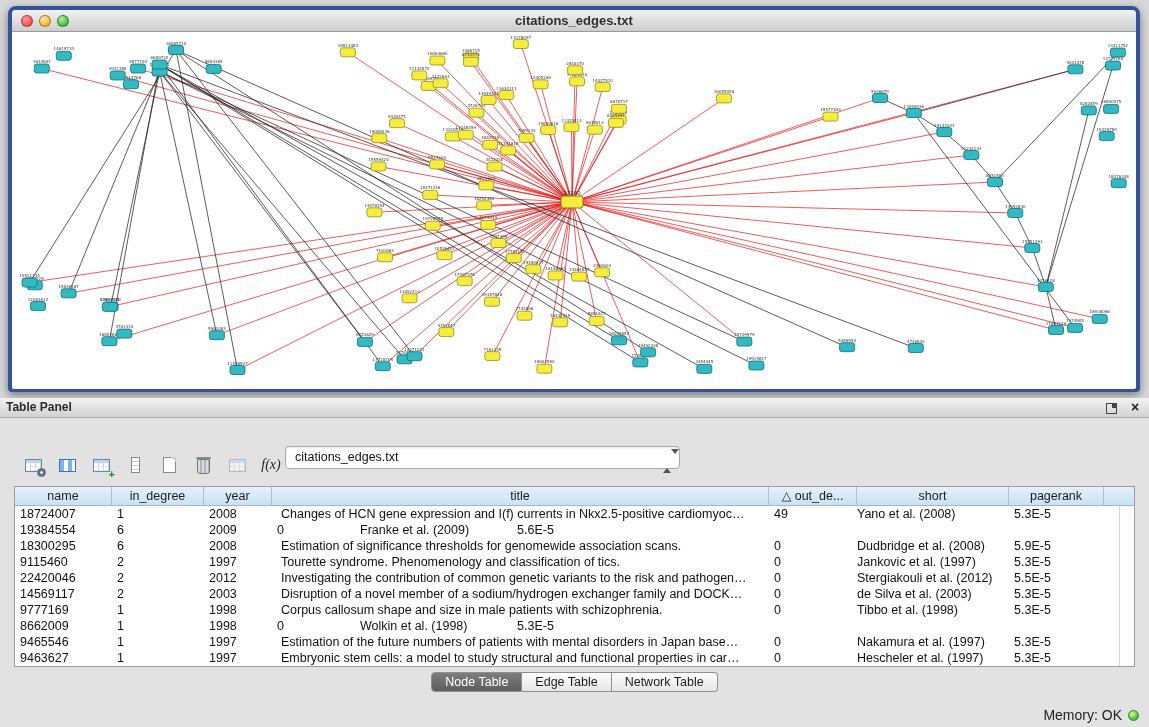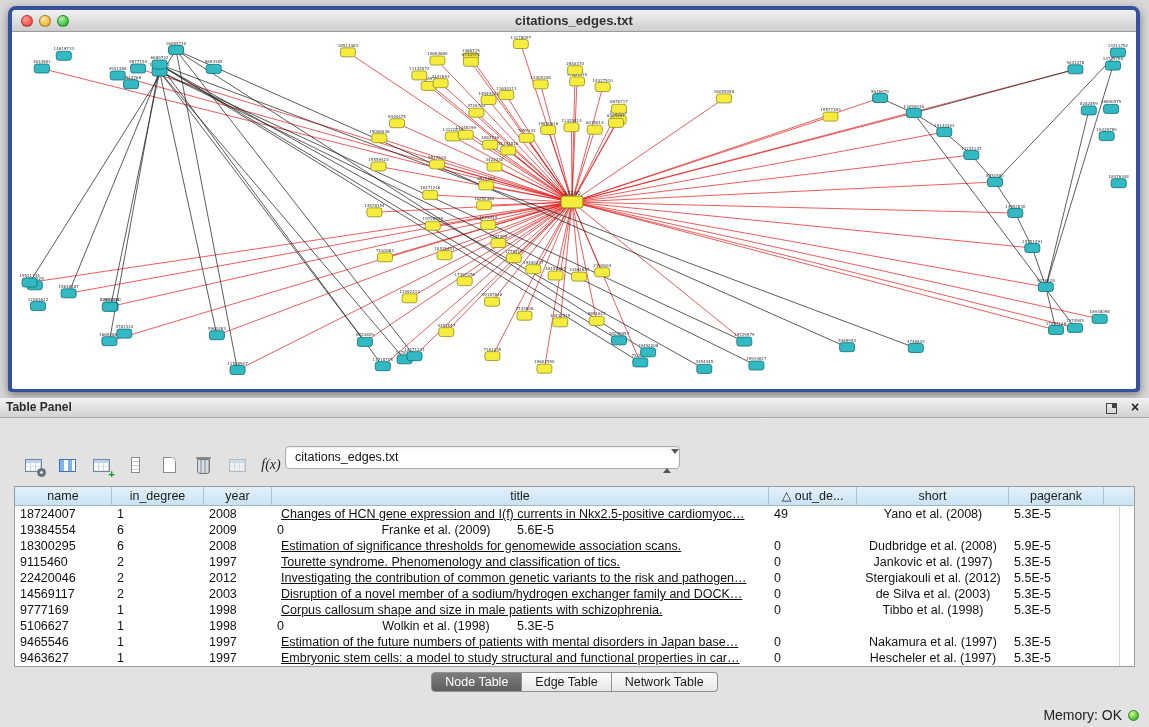--- a/index.html
+++ b/index.html
@@ -70,22 +70,22 @@
 
   .grid { position:absolute; left:14px; top:88px; width:1121px; height:181px; background:#fff;
      border:1px solid #9c9c9c; overflow:hidden; }
   .thead { display:flex; height:19px; background:linear-gradient(#e3f1fb,#c9e2f3); border-bottom:1px solid #9fb7c9; }
   .th { font-size:12.5px; color:#1c1c1c; text-align:center; line-height:18px; border-right:1px solid #aac2d4;
         overflow:hidden; white-space:nowrap; flex:none; }
   .th.fill { flex:1; border-right:none; }
   .tbody { position:relative; }
   .tr { display:flex; height:16px; }
   .td { font-size:12.5px; color:#111; line-height:16px; white-space:nowrap; overflow:hidden; flex:none; padding-left:5px; }
-  .td.center { text-align:center; padding-left:0; }
-  .td.title-col { padding-left:9px;text-decoration:underline; }
+  .td.center { padding-left:0; }
+  .td.title-col { padding-left:9px; }
   .vscroll { position:absolute; right:0; top:19px; bottom:0; width:15px; background:#fdfdfd; border-left:1px solid #d4d4d4; }
 
   .tabs { position:absolute; left:0; top:274px; width:1149px; display:flex; justify-content:center; }
   .tab { height:20px; font-size:12.5px; line-height:19px; padding:0 13px; border:1px solid #8f8f8f; border-left-width:0;
      background:linear-gradient(#fdfdfd,#e6e6e6); color:#1d1d1d; }
   .tab:first-child { border-radius:4px 0 0 4px; border-left-width:1px; }
   .tab:last-child { border-radius:0 4px 4px 0; }
   .tab.selected { background:linear-gradient(#7d7d7d,#5e5e5e); color:#fff; }
 
   .statusbar { position:absolute; right:10px; bottom:4px; display:flex; align-items:center; gap:6px; }
@@ -572,21 +572,21 @@
         <div class="tr">
           <div class="td" style="width: 97px;">9777169</div>
           <div class="td" style="width: 92px;">1</div>
           <div class="td" style="width: 68px;">1998</div>
           <div class="td title-col" style="width: 497px;">Corpus callosum shape and size in male patients with schizophrenia.</div>
           <div class="td" style="width: 88px;">0</div>
           <div class="td center" style="width: 152px;">Tibbo et al. (1998)</div>
           <div class="td" style="width: 95px;">5.3E-5</div>
         </div>
         <div class="tr">
-          <div class="td" style="width: 97px;">5106627</div>
+          <div class="td" style="width: 97px;">8662009</div>
           <div class="td" style="width: 92px;">1</div>
           <div class="td" style="width: 68px;">1998</div>
           <div class="td" style="width: 88px;">0</div>
           <div class="td center" style="width: 152px;">Wolkin et al. (1998)</div>
           <div class="td" style="width: 95px;">5.3E-5</div>
         </div>
         <div class="tr">
           <div class="td" style="width: 97px;">9465546</div>
           <div class="td" style="width: 92px;">1</div>
           <div class="td" style="width: 68px;">1997</div>

